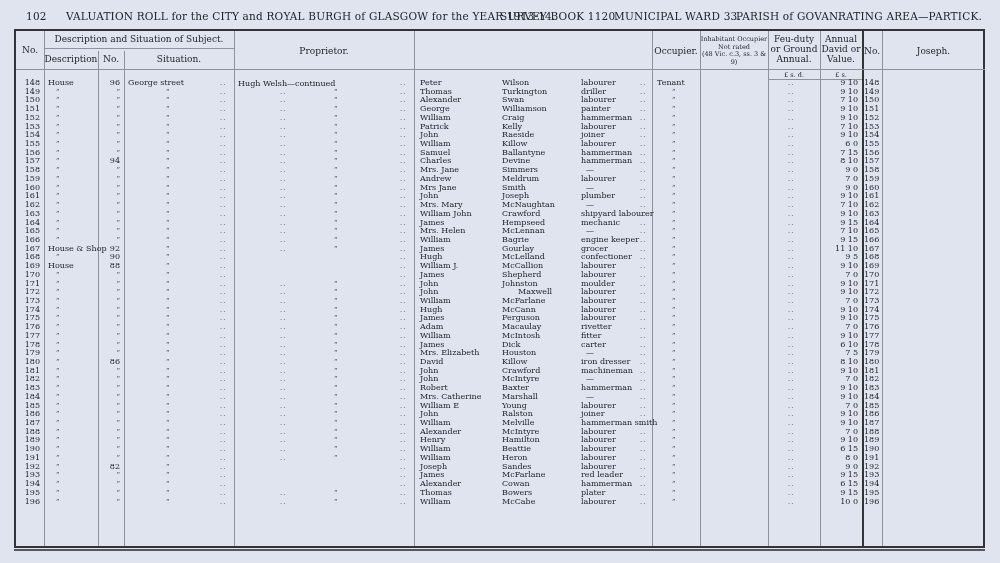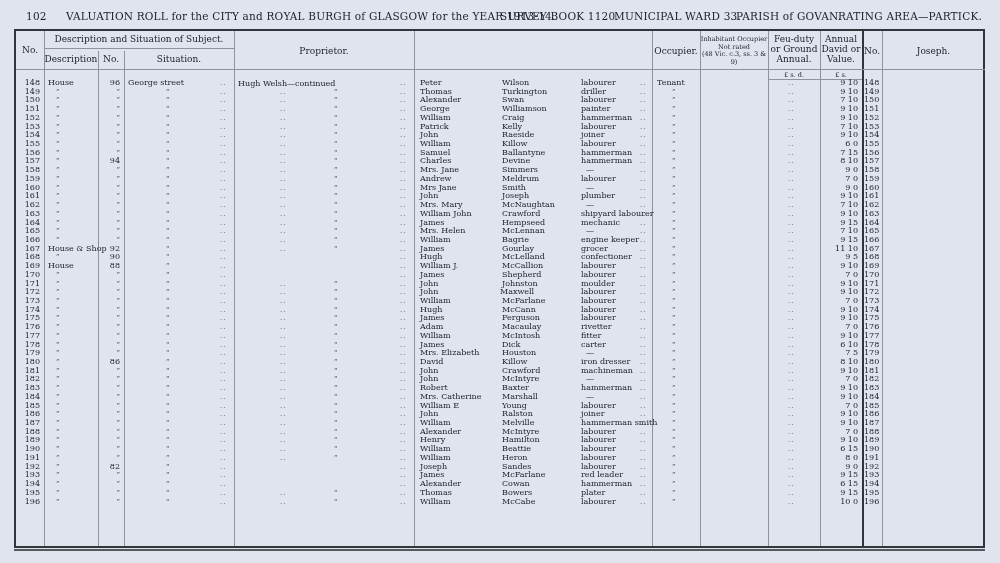--- a/index.html
+++ b/index.html
@@ -517,21 +517,21 @@
         <span style="left:318px" class="ditto">”</span>
         <span style="left:384px" class="dots">..</span>
       </div>
       <div class="row">
         <span style="left:2px;width:22px" class="num">172</span>
         <span style="left:40px" class="ditto">”</span>
         <span style="left:84px;width:20px" class="num ditto">”</span>
         <span style="left:150px" class="ditto">”</span>
         <span style="left:204px" class="dots">..</span>
         <span style="left:404px">John</span>
-        <span style="left:484px">Maxwell</span>
+        <span style="left:502px">Maxwell</span>
         <span style="left:565px">labourer</span>
         <span style="left:624px" class="dots">..</span>
         <span style="left:656px" class="ditto">”</span>
         <span style="left:772px" class="dots">..</span>
         <span style="left:806px;width:36px" class="num">9 10</span>
         <span style="left:848px;width:18px">172</span>
         <span style="left:264px" class="dots">..</span>
         <span style="left:318px" class="ditto">”</span>
         <span style="left:384px" class="dots">..</span>
       </div>

